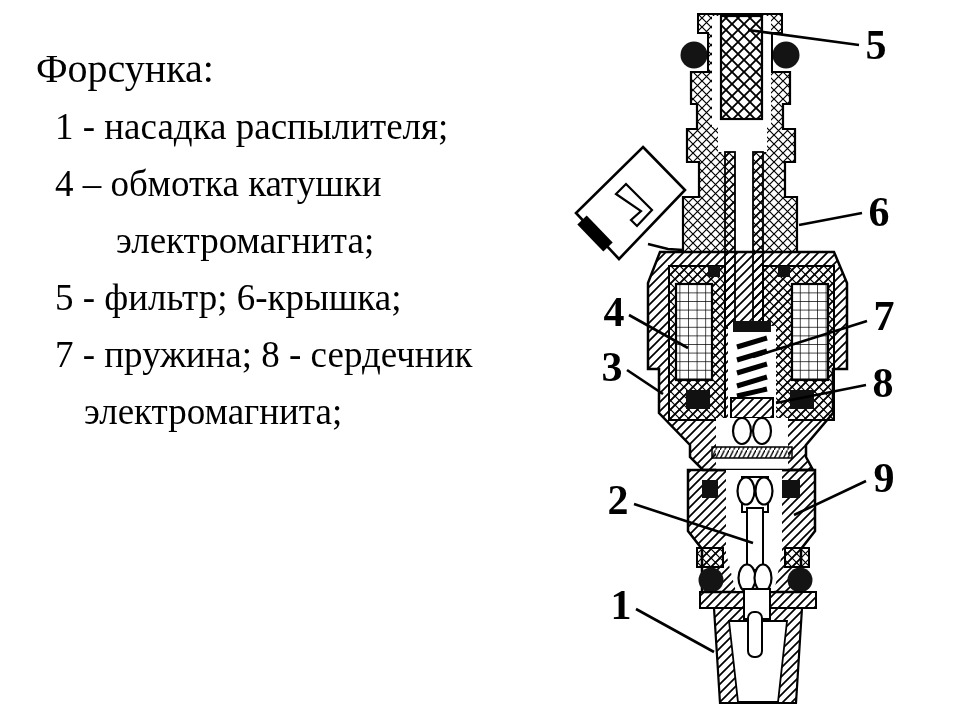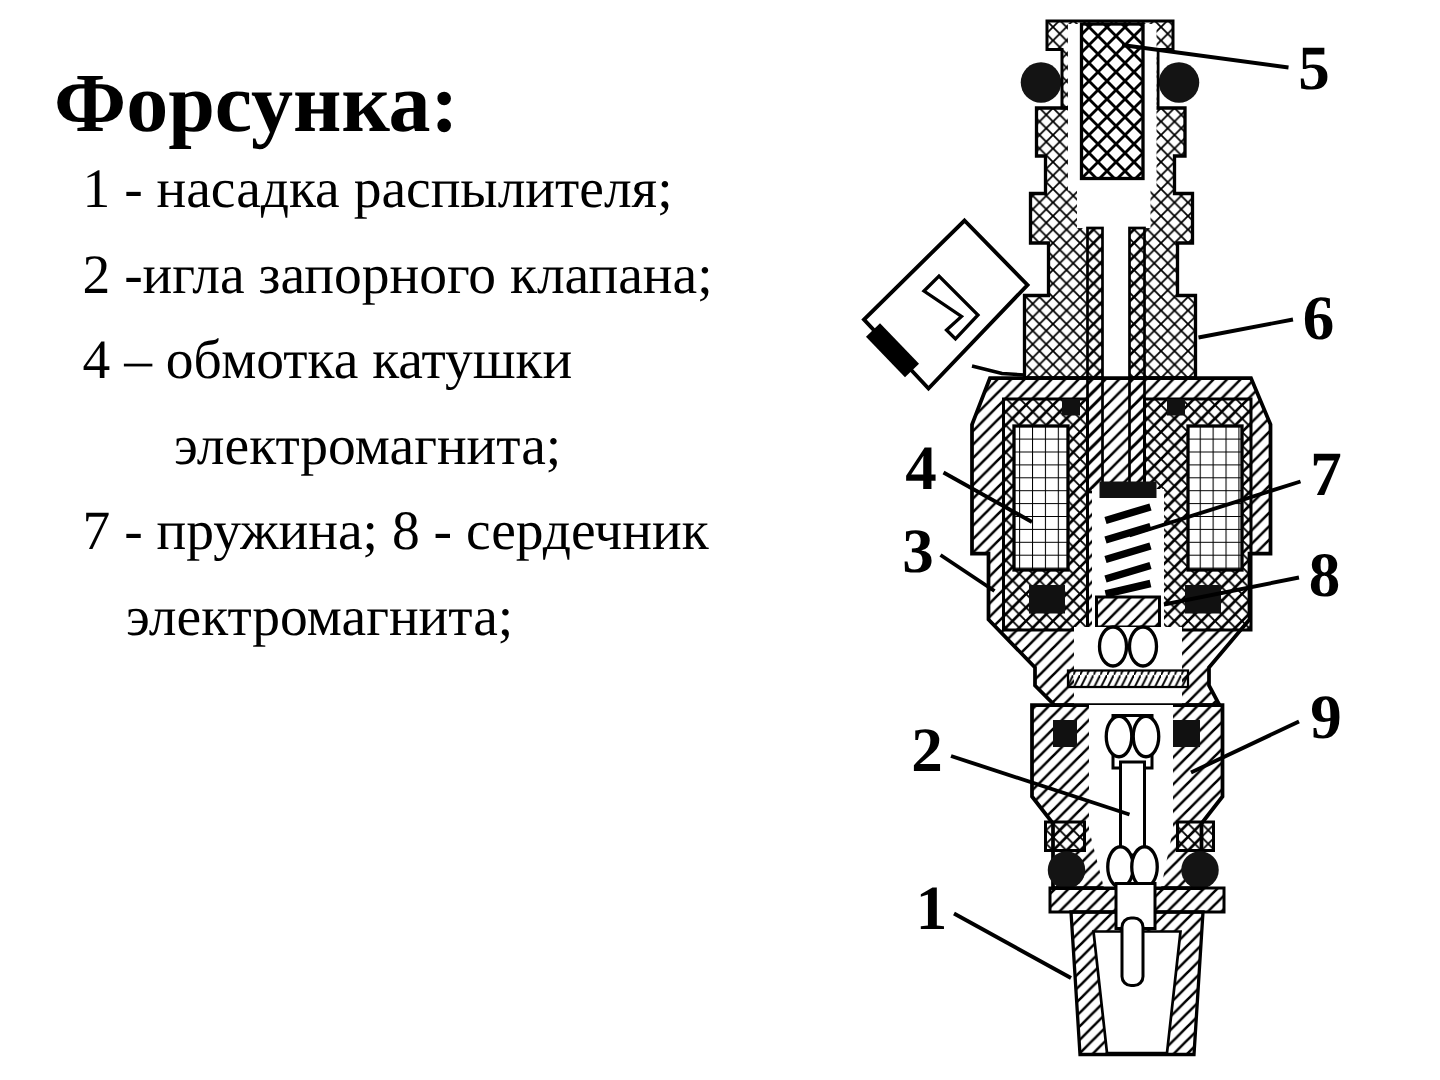--- a/index.html
+++ b/index.html
@@ -7,21 +7,21 @@
     width: 960px; height: 720px;
     background: #ffffff;
     font-family: "Liberation Serif", "DejaVu Serif", serif;
     color: #000000;
     overflow: hidden;
   }
   .slide { position: relative; width: 960px; height: 720px; background: #ffffff; }
 
   .legend { position: absolute; left: 36px; top: 40px; width: 530px; }
   .legend-title {
-    font-size: 56px; font-weight: bold; line-height: 58px;
+    font-size: 40px; font-weight: normal; line-height: 58px;
     letter-spacing: 0px; white-space: nowrap;
   }
   .legend-line {
     font-size: 37px; line-height: 57px; white-space: nowrap; margin-left: 19px;
   }
   .italic-num { font-style: italic; }
   .indent-a { padding-left: 61px; }
   .indent-b { padding-left: 29px; }
 
   .diagram-wrap { position: absolute; left: 555px; top: 0; width: 405px; height: 720px; }
@@ -33,23 +33,23 @@
   .leader { stroke: #000; stroke-width: 2.6px; }
 </style>
 </head>
 <body>
 
 <div class="slide">
 
   <div class="legend">
     <div class="legend-title">Форсунка:</div>
     <div class="legend-line">1 - насадка распылителя;</div>
-    <div class="legend-line">2 -игла запорного клапана;</div>
     <div class="legend-line">4 – обмотка катушки</div>
     <div class="legend-line indent-a">электромагнита;</div>
+    <div class="legend-line">5 - фильтр; 6-крышка;</div>
     <div class="legend-line">7 - пружина; 8 - сердечник</div>
     <div class="legend-line indent-b">электромагнита;</div>
   </div>
 
   <div class="diagram-wrap">
     <svg width="405" height="720" viewBox="555 0 405 720" xmlns="http://www.w3.org/2000/svg">
       <defs>
         <pattern id="xh" width="9" height="9" patternUnits="userSpaceOnUse">
           <path d="M0,9 L9,0 M0,0 L9,9" stroke="#000" stroke-width="1.2" fill="none"></path>
         </pattern>

